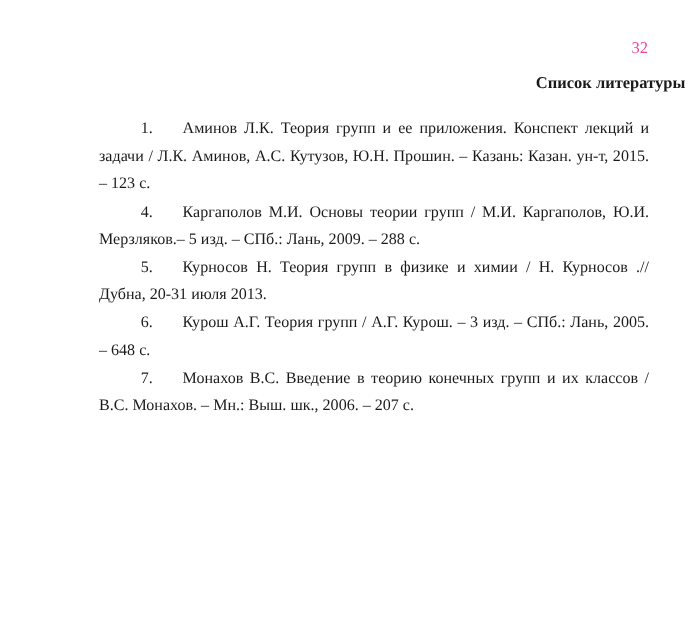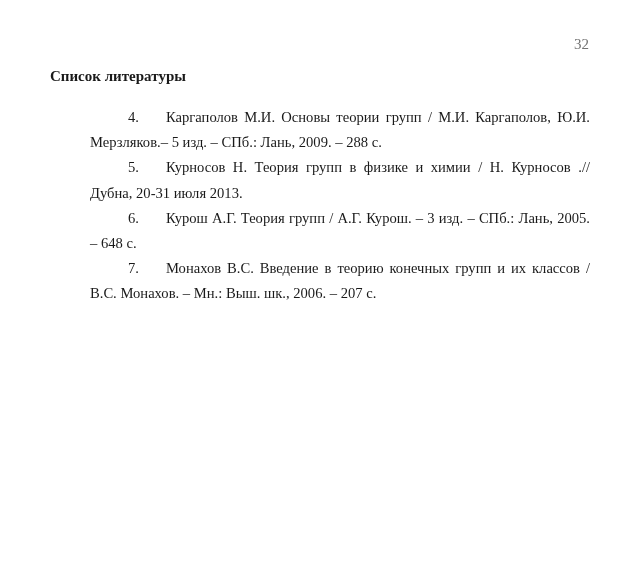--- a/index.html
+++ b/index.html
@@ -1,29 +1,30 @@
 <!DOCTYPE html>
 <html><head>
   <meta charset="utf-8">
   <style>
     html, body { margin: 0; padding: 0; background: #ffffff; }
     body { width: 633px; height: 585px; position: relative; overflow: hidden;
            font-family: "Liberation Serif", "DejaVu Serif", serif; color: #1a1a1a; }
-    .page-number { position: absolute; top: 36px; right: 44px; font-size: 15px; color: #737373; }
-    .title { position: absolute; top: 68px; left: 0; width: 100%; text-align: left;
+    .page-number { position: absolute; top: 36px; right: 44px; font-size: 15px; color: #ec4899; }
+    .title { position: absolute; top: 68px; left: 0; width: 100%; text-align: right;
              font-size: 15px; font-weight: bold; padding-left: 50px; box-sizing: border-box;
              padding-right: 10px; }
     .bib { position: absolute; top: 105px; left: 90px; width: 500px; margin: 0; padding: 0; list-style: none; }
     .bib-item { font-size: 14.6px; line-height: 25.2px; text-align: justify; text-indent: 38px; margin: 0; }
     .num { display: inline-block; width: 38px; text-indent: 0; }
   </style>
 </head>
 <body>
 
 <div class="page-number">32</div>
 <div class="title">Список литературы</div>
 
 <ol class="bib">
+  <li class="bib-item"><span class="num">1.</span><span>Аминов Л.К. Теория групп и ее приложения. Конспект лекций и задачи / Л.К. Аминов, А.С. Кутузов, Ю.Н. Прошин. – Казань: Казан. ун-т, 2015. – 123 с.</span></li>
   <li class="bib-item"><span class="num">4.</span><span>Каргаполов М.И. Основы теории групп / М.И. Каргаполов, Ю.И. Мерзляков.– 5 изд. – СПб.: Лань, 2009. – 288 с.</span></li>
   <li class="bib-item"><span class="num">5.</span><span>Курносов Н. Теория групп в физике и химии / Н. Курносов .// Дубна, 20-31 июля 2013.</span></li>
   <li class="bib-item"><span class="num">6.</span><span>Курош А.Г. Теория групп / А.Г. Курош. – 3 изд. – СПб.: Лань, 2005. – 648 с.</span></li>
   <li class="bib-item"><span class="num">7.</span><span>Монахов В.С. Введение в теорию конечных групп и их классов / В.С. Монахов. – Мн.: Выш. шк., 2006. – 207 с.</span></li>
 </ol>
 
 </body></html>

